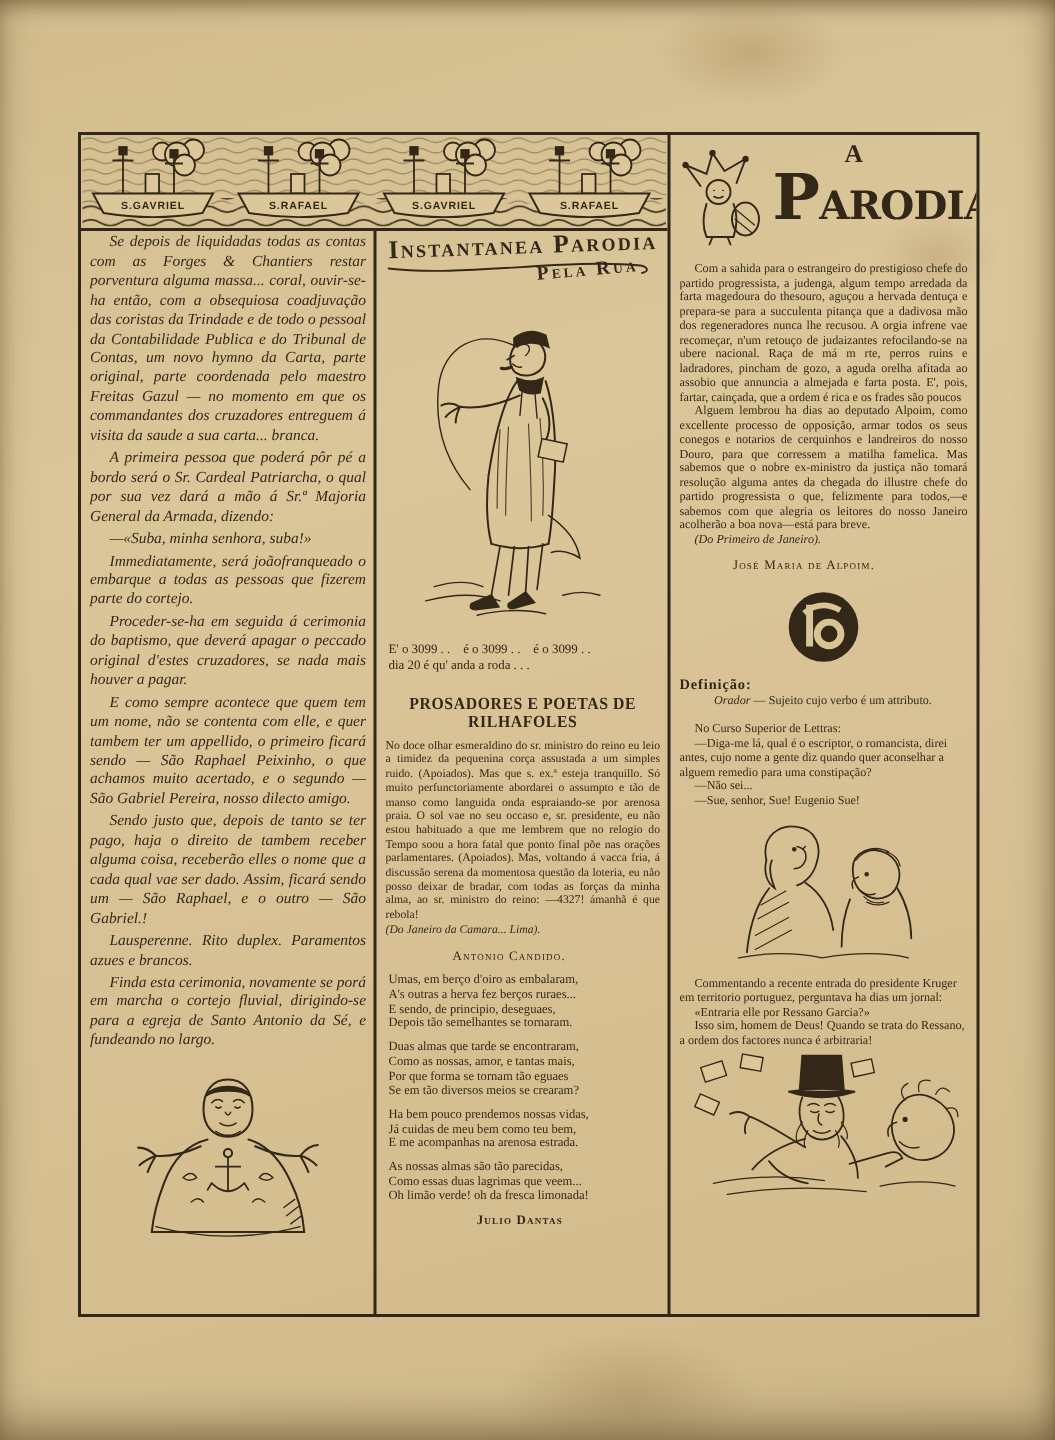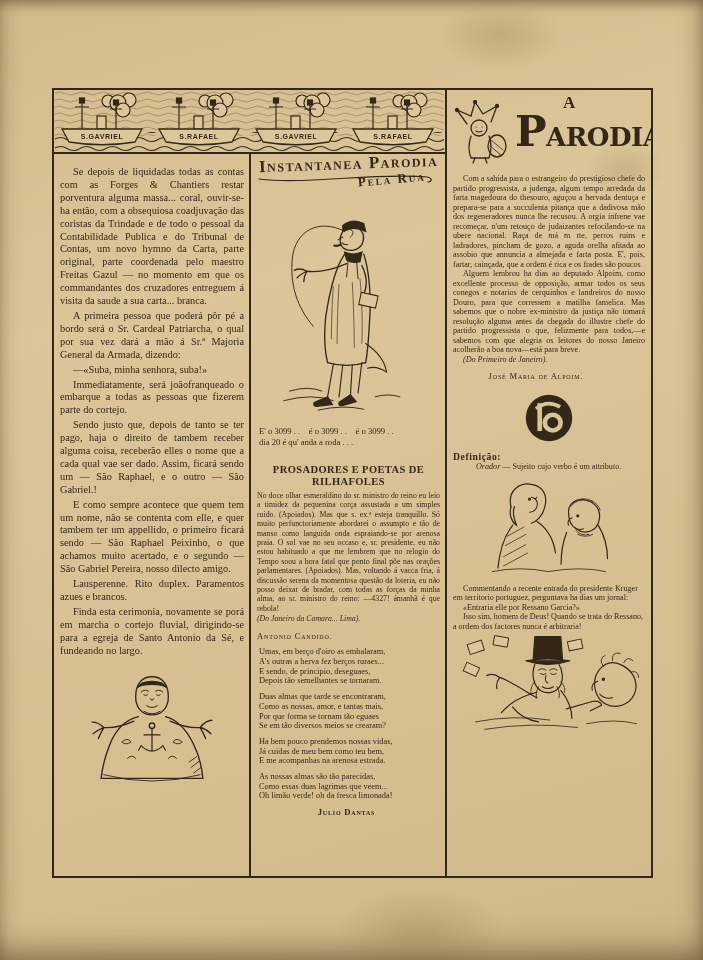--- a/index.html
+++ b/index.html
@@ -27,21 +27,21 @@
   }
   .frame{
     position:absolute;left:52px;top:88px;width:601px;height:790px;
     border:2px solid #31271a;box-sizing:border-box;overflow:hidden;
   }
   .band{position:absolute;left:0;top:0;width:391px;height:62px;border-bottom:2px solid #31271a;box-sizing:content-box;}
   .divider-b{position:absolute;left:391px;top:0;width:2px;height:786px;background:#31271a;}
   .divider-a{position:absolute;left:195px;top:64px;width:2px;height:722px;background:#31271a;}
 
   .col{position:absolute;text-align:justify;}
-  .col-left{left:6px;top:76px;width:184px;font-size:10.3px;line-height:12.9px;}
+  .col-left{left:6px;top:66px;width:184px;font-size:10.3px;line-height:12.9px;font-style:italic;}
   .col-left p{margin:0 0 2px 0;text-indent:13px;}
   .col-mid{left:203px;top:2px;width:183px;}
   .col-right{left:399px;top:2px;width:192px;font-size:8.1px;line-height:9.5px;}
   .col-right p{margin:0;text-indent:10px;}
 
   .priest-wrap{text-align:center;margin-top:6px;}
 
   
   .mid-title{position:relative;height:56px;margin-top:62px;}
   .mid-title .t1{
@@ -53,21 +53,21 @@
     transform:rotate(-5deg);text-align:right;margin-right:14px;margin-top:2px;
   }
   .flourish{position:absolute;left:0;top:17px;}
   .walker-wrap{text-align:center;margin-top:0;}
   .caption{font-size:8.6px;line-height:11px;white-space:pre-wrap;text-align:left;margin:2px 0 0 2px;}
   .section{margin-top:16px;}
   .section-head{font-size:10.5px;font-weight:bold;text-align:center;letter-spacing:.4px;margin:0 0 5px 0;transform:scaleY(1.08);}
   .prose{font-size:7.8px;line-height:9.4px;text-align:justify;margin:0;}
   .prose-src{font-size:7.8px;line-height:10px;font-style:italic;margin:1px 0 0 0;}
   .sig{font-variant:small-caps;letter-spacing:.8px;font-size:8.6px;}
-  .sig-right{text-align:left;margin:7px 18px 6px 0;}
+  .sig-right{text-align:center;margin:7px 18px 6px 0;}
   .stanza{font-size:8.4px;line-height:9.7px;white-space:pre-line;text-align:left;margin:0 0 6px 2px;}
   .poem-sig{text-align:center;margin:2px 4px 0 0;font-weight:bold;}
 
   
   .logo-block{position:relative;height:82px;}
   .logo-text{position:absolute;left:62px;top:2px;line-height:1;}
   .logo-a{display:block;font-weight:bold;font-size:17px;margin-left:48px;letter-spacing:1px;}
   .logo-word{font-weight:bold;font-size:26px;letter-spacing:-.5px;font-family:"DejaVu Serif",serif;}
   .logo-word::first-letter{font-size:42px;}
   .r-article p{margin:0;}
@@ -131,22 +131,23 @@
   </div>
 
   <div class="divider-b"></div>
   <div class="divider-a"></div>
 
   <div class="col col-left">
     <p>Se depois de liquidadas todas as contas com as Forges &amp; Chantiers restar porventura alguma massa... coral, ouvir-se-ha então, com a obsequiosa coadjuvação das coristas da Trindade e de todo o pessoal da Contabilidade Publica e do Tribunal de Contas, um novo hymno da Carta, parte original, parte coordenada pelo maestro Freitas Gazul — no momento em que os commandantes dos cruzadores entreguem á visita da saude a sua carta... branca.</p>
     <p>A primeira pessoa que poderá pôr pé a bordo será o Sr. Cardeal Patriarcha, o qual por sua vez dará a mão á Sr.ª Majoria General da Armada, dizendo:</p>
     <p>—«Suba, minha senhora, suba!»</p>
     <p>Immediatamente, será joãofranqueado o embarque a todas as pessoas que fizerem parte do cortejo.</p>
+    <p>Proceder-se-ha em seguida á cerimonia do baptismo, que deverá apagar o peccado original d'estes cruzadores, se nada mais houver a pagar.</p>
+    <p>E como sempre acontece que quem tem um nome, não se contenta com elle, e quer tambem ter um appellido, o primeiro ficará sendo — São Raphael Peixinho, o que achamos muito acertado, e o segundo — São Gabriel Pereira, nosso dilecto amigo.</p>
     <p>Sendo justo que, depois de tanto se ter pago, haja o direito de tambem receber alguma coisa, receberão elles o nome que a cada qual vae ser dado. Assim, ficará sendo um — São Raphael, e o outro — São Gabriel.!</p>
-    <p>E como sempre acontece que quem tem um nome, não se contenta com elle, e quer tambem ter um appellido, o primeiro ficará sendo — São Raphael Peixinho, o que achamos muito acertado, e o segundo — São Gabriel Pereira, nosso dilecto amigo.</p>
     <p>Lausperenne. Rito duplex. Paramentos azues e brancos.</p>
     <p>Finda esta cerimonia, novamente se porá em marcha o cortejo fluvial, dirigindo-se para a egreja de Santo Antonio da Sé, e fundeando no largo.</p>
     <div class="priest-wrap">
       <svg width="152" height="118" viewBox="0 0 150 130">
         <g stroke="#332817" fill="none" stroke-width="1.5" stroke-linecap="round">
           <path d="M60 58 C44 62 34 74 28 90 C23 103 20 115 19 126 L131 126 C130 114 127 101 121 89 C114 74 104 62 90 58"></path>
           <path d="M55 63 C44 68 34 71 22 70 M22 70 C18 66 14 64 9 64 M22 70 C17 72 13 74 10 77 M22 70 C19 75 17 79 16 82"></path>
           <path d="M95 63 C106 68 116 71 128 70 M128 70 C132 65 136 62 141 62 M128 70 C133 71 137 74 140 77 M128 70 C131 75 133 79 134 82"></path>
           <path d="M57 36 C57 22 64 14 75 14 C86 14 93 22 93 36 C93 48 86 56 75 56 C64 56 57 48 57 36"></path>
           <path d="M59 26 C64 17 86 17 91 26 C86 21 64 21 59 26 Z" fill="#332817"></path>
@@ -257,20 +258,26 @@
         <circle cx="32" cy="33" r="8.5" fill="none" stroke="#d9c496" stroke-width="5"></circle>
         <path d="M14 18 Q26 8 40 16" stroke="#d9c496" stroke-width="4" fill="none"></path>
       </svg>
     </div>
 
     <div>
       <p class="def-head">Definição:</p>
       <p class="def-line"><span class="def-term">Orador</span> <span>— Sujeito cujo verbo é um attributo.</span></p>
     </div>
 
+    <div class="dlg">
+      <p>No Curso Superior de Lettras:</p>
+      <p>—Diga-me lá, qual é o escriptor, o romancista, direi antes, cujo nome a gente diz quando quer aconselhar a alguem remedio para uma constipação?</p>
+      <p>—Não sei...</p>
+      <p>—Sue, senhor, Sue! Eugenio Sue!</p>
+    </div>
 
     <div class="illo-center">
       <svg width="150" height="104" viewBox="0 0 150 112">
         <g stroke="#332817" fill="none" stroke-width="1.3" stroke-linecap="round">
           <path d="M34 34 C30 16 44 8 56 10 C70 12 74 24 70 36 C68 44 62 50 56 52"></path>
           <path d="M34 34 C32 42 34 50 40 54 C36 44 36 38 38 34"></path>
           <path d="M56 24 q8 2 6 10 q-2 6 -8 6 M60 26 l2 -2" stroke-width="1.1"></path>
           <circle cx="54" cy="26" r="1" fill="#332817"></circle>
           <path d="M36 54 C28 64 22 80 20 100 M62 50 C74 58 80 70 82 84"></path>
           <path d="M30 66 l18 -10 M28 76 l22 -12 M26 88 l24 -13 M26 98 l26 -14" stroke-width="0.8"></path>

